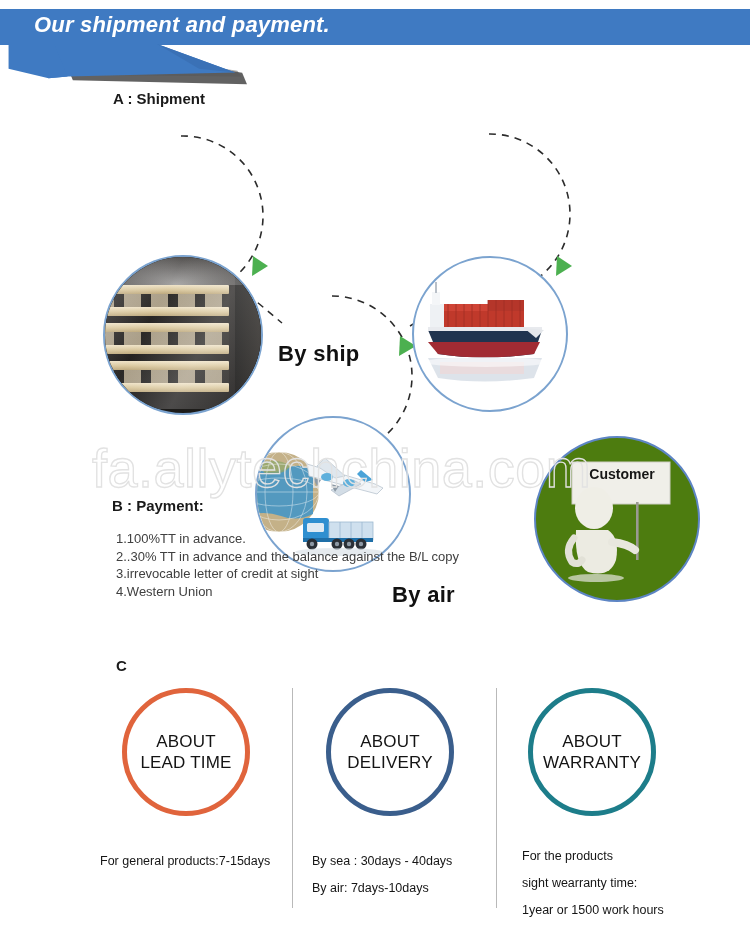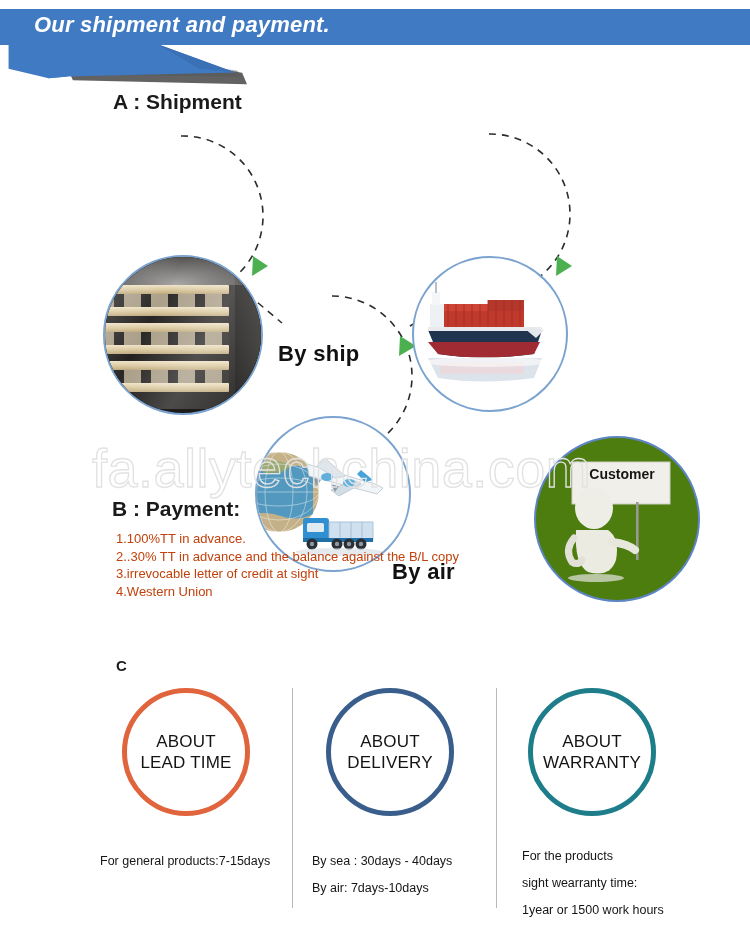--- a/index.html
+++ b/index.html
@@ -49,21 +49,21 @@
   }
   .banner-shadow {
     position: absolute;
     left: 0; top: 44px;
     width: 360px; height: 44px;
   }
 
   
   .sec-label {
     position: absolute;
-    font-size: 21px;
+    font-size: 15px;
     font-weight: bold;
     color: #1a1a1a;
     white-space: nowrap;
   }
   #label-a { left: 113px; top: 90px; }
   #label-b { left: 112px; top: 497px; }
   #label-c { left: 116px; top: 657px; font-size: 15px; }
 
   
   .diagram {
@@ -152,42 +152,42 @@
 
   .mode-text {
     position: absolute;
     font-size: 22px;
     font-weight: bold;
     color: #111111;
     white-space: nowrap;
     letter-spacing: 0.3px;
   }
   #text-by-ship { left: 278px; top: 223px; }
-  #text-by-air  { left: 392px; top: 441px; }
+  #text-by-air  { left: 392px; top: 464px; }
 
   
   .watermark {
     position: absolute;
     left: 92px; top: 437px;
     font-size: 54px;
     font-weight: normal;
     color: transparent;
     -webkit-text-stroke: 1.3px #e2e2e2;
     letter-spacing: 0.5px;
     white-space: nowrap;
     pointer-events: none;
     z-index: 9;
   }
 
   
   #payment-list {
     position: absolute;
     left: 116px; top: 530px;
     font-size: 13px;
-    color: #c2410c;
+    color: #404040;
     line-height: 17.5px;
   }
   #payment-list div { white-space: nowrap; }
 
   
   .c-grid {
     position: absolute;
     left: 100px; top: 680px;
     width: 600px; height: 245px;
   }

